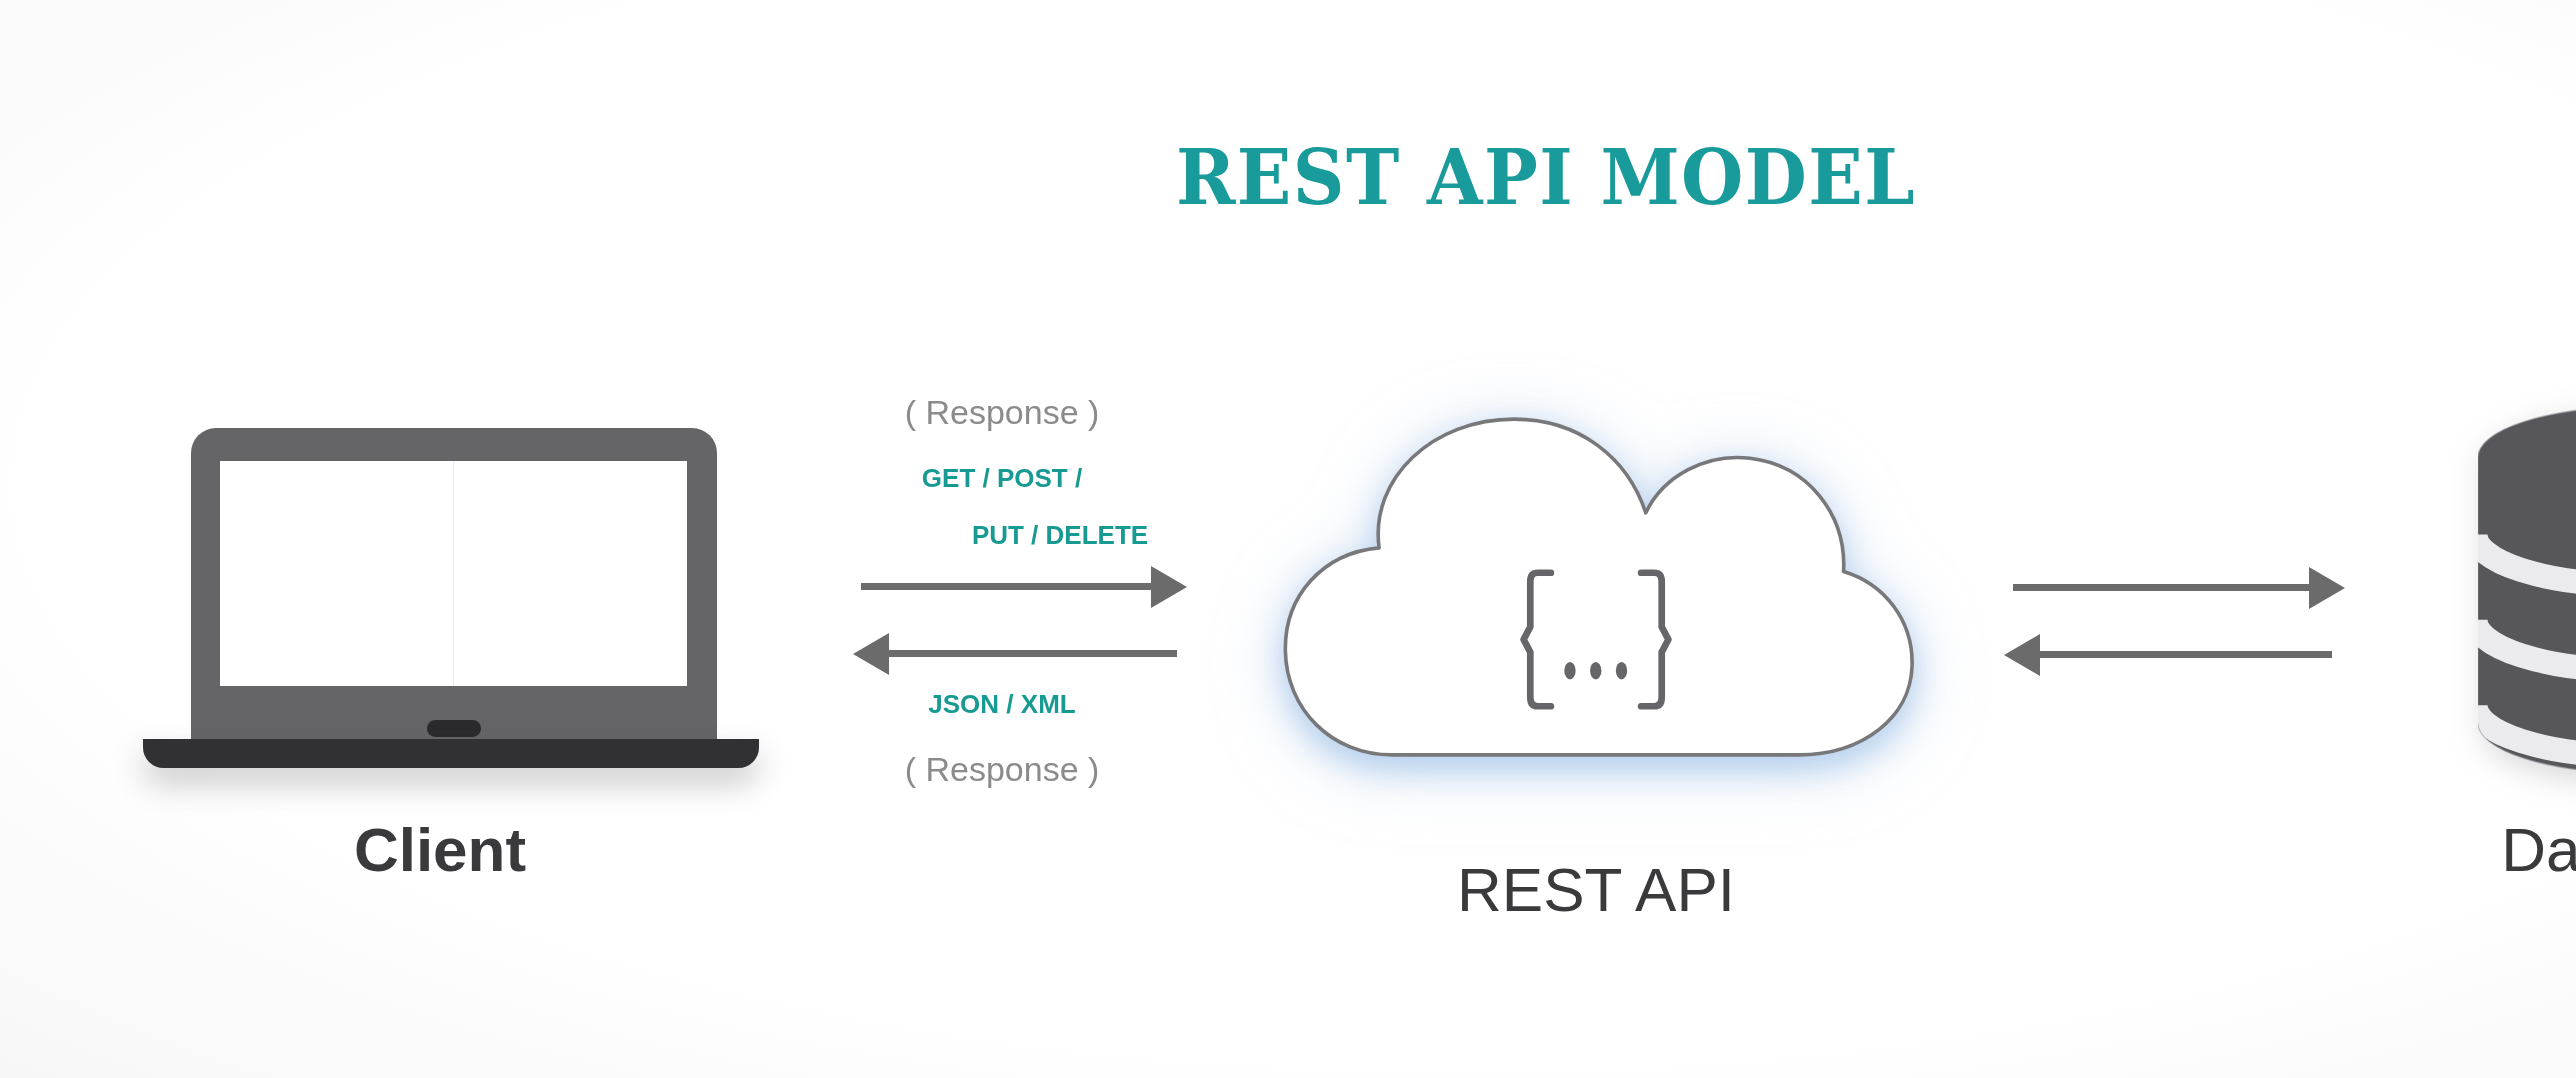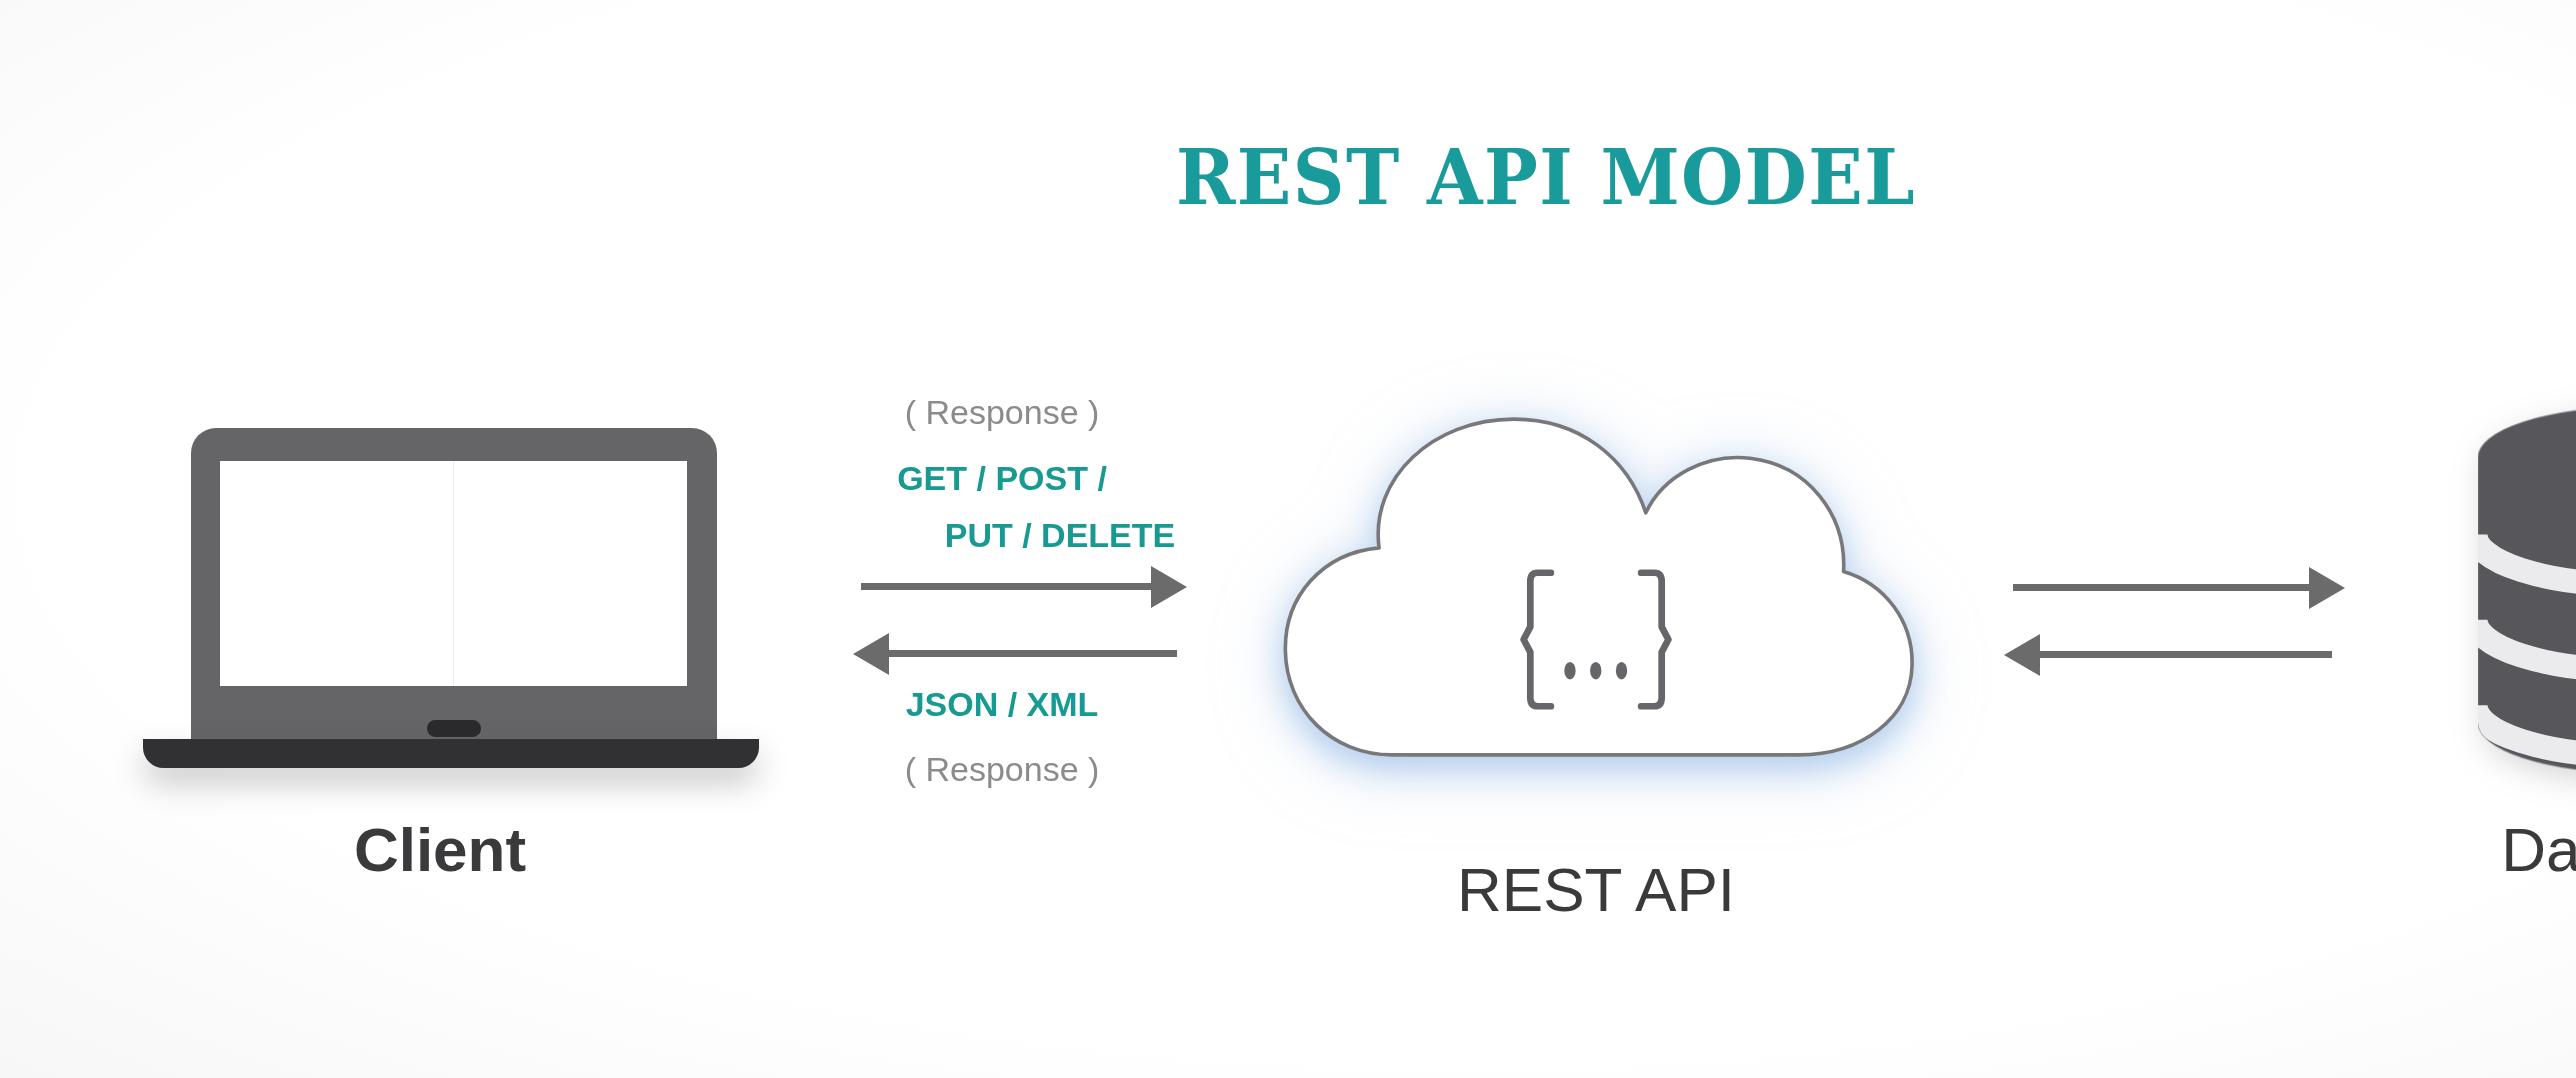--- a/index.html
+++ b/index.html
@@ -31,21 +31,21 @@
     white-space:nowrap;
     line-height:1;
   }
   
   .caption{
     font-size:34px;
     color:var(--caption-gray,#8b8b8b);
     white-space:nowrap;line-height:1;
   }
   .method{
-    font-size:34px;font-weight:bold;
+    font-size:26px;font-weight:bold;
     color:var(--accent-method,#179a92);
     white-space:nowrap;line-height:1;
   }
   
   .arrow{display:flex;align-items:center;height:43px;}
   .arrow .shaft{flex:1;height:7.7px;background:var(--arrow-gray,#6b6b6b);}
   .arrow .head-right{
     width:0;height:0;
     border-top:21.6px solid transparent;
     border-bottom:21.6px solid transparent;

